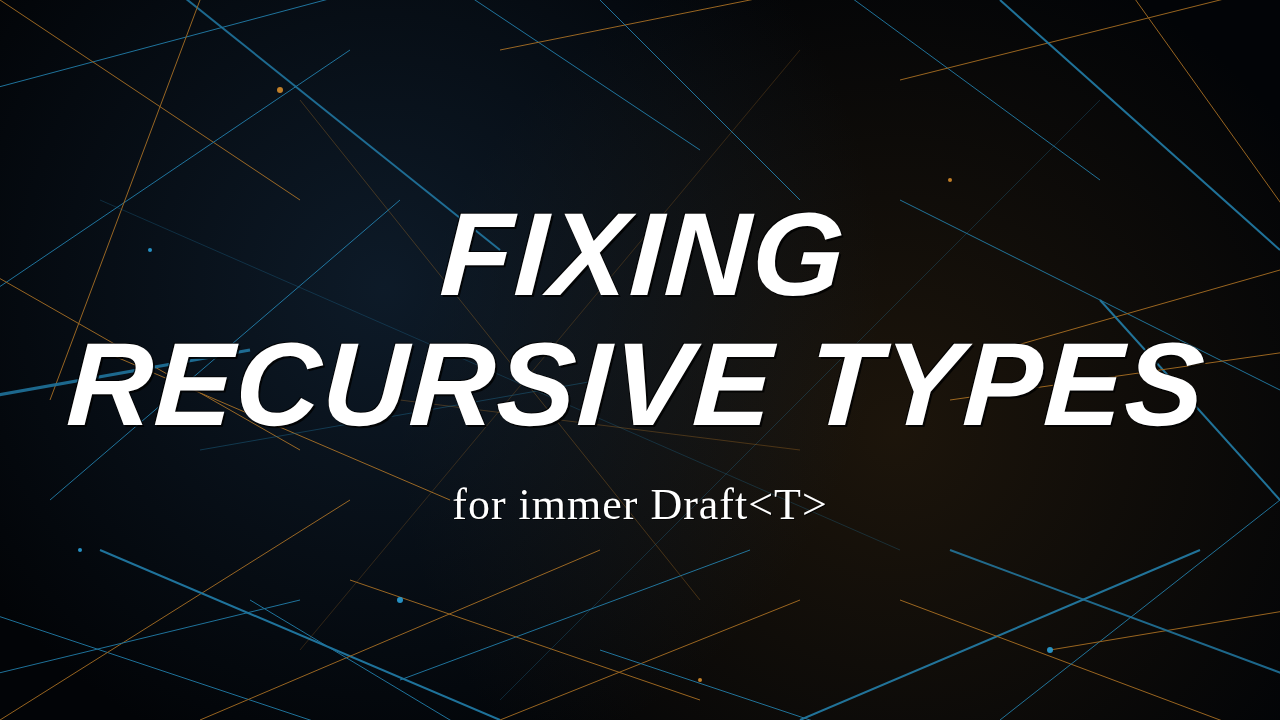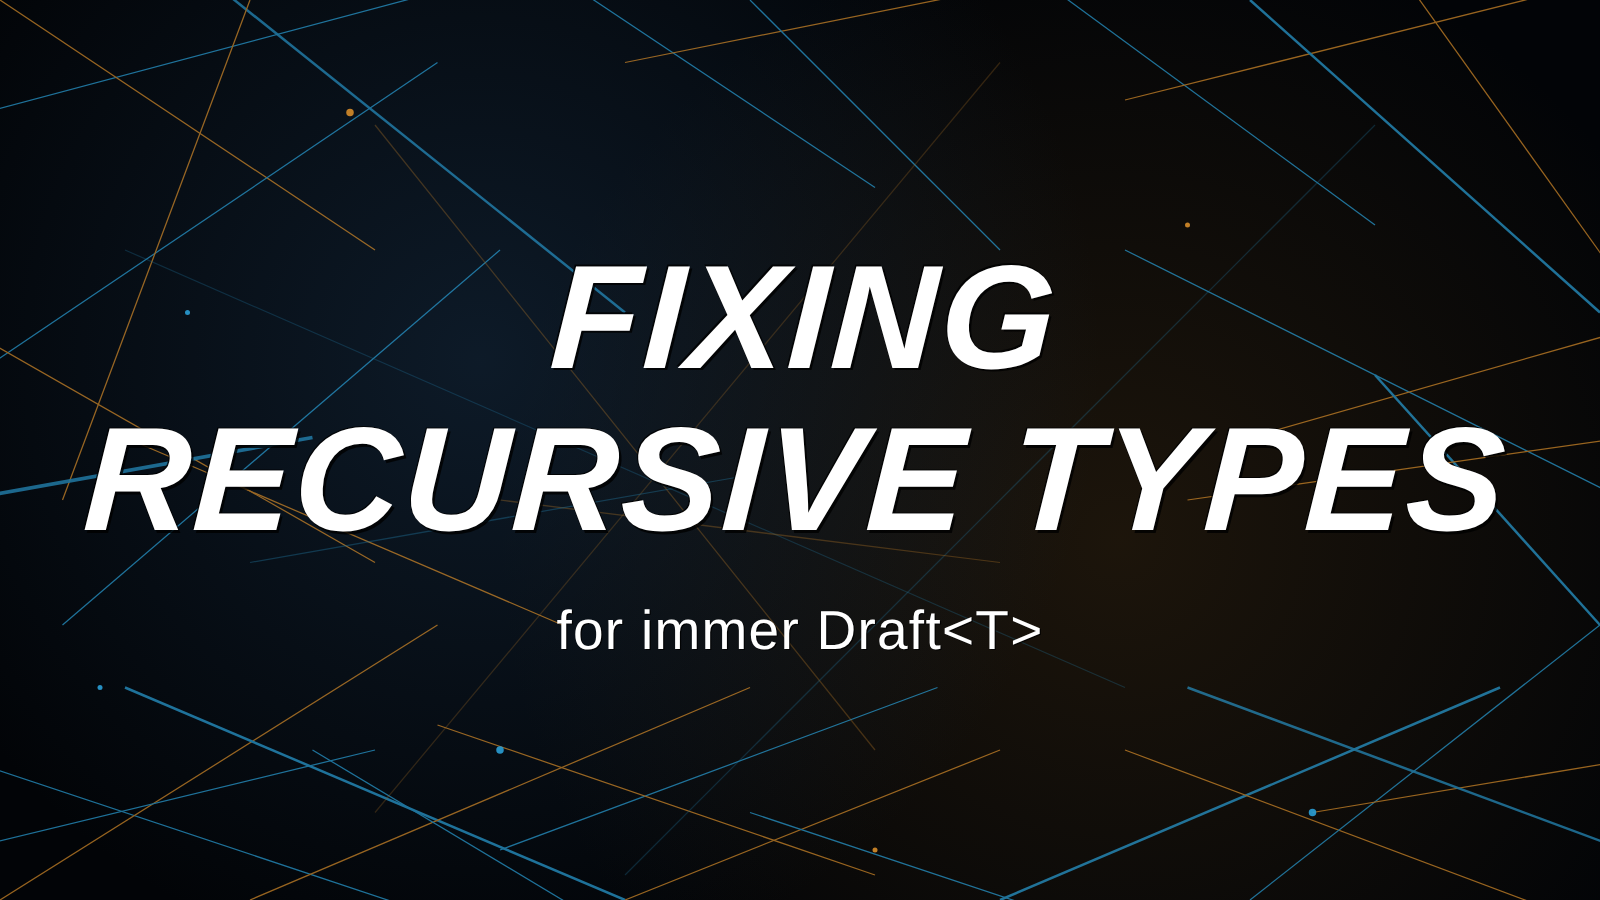--- a/index.html
+++ b/index.html
@@ -40,21 +40,21 @@
     color: #fff;
     line-height: 1.1;
     letter-spacing: 2px;
     text-shadow: 2px 2px 0 rgba(0,0,0,0.8), -1px -1px 0 rgba(0,0,0,0.8);
     margin-bottom: 30px;
     font-style: italic;
     transform: skewX(-3deg);
     white-space: pre-line;
   }
   .subtitle {
-    font-family: Liberation Sans, sans-serif;
+    font-family: Liberation Serif, serif;
     font-size: 44px;
     color: #fff;
     font-weight: 400;
     letter-spacing: 1px;
     text-shadow: 1px 1px 0 rgba(0,0,0,0.8);
   }
 </style>
 </head>
 <body>
 

